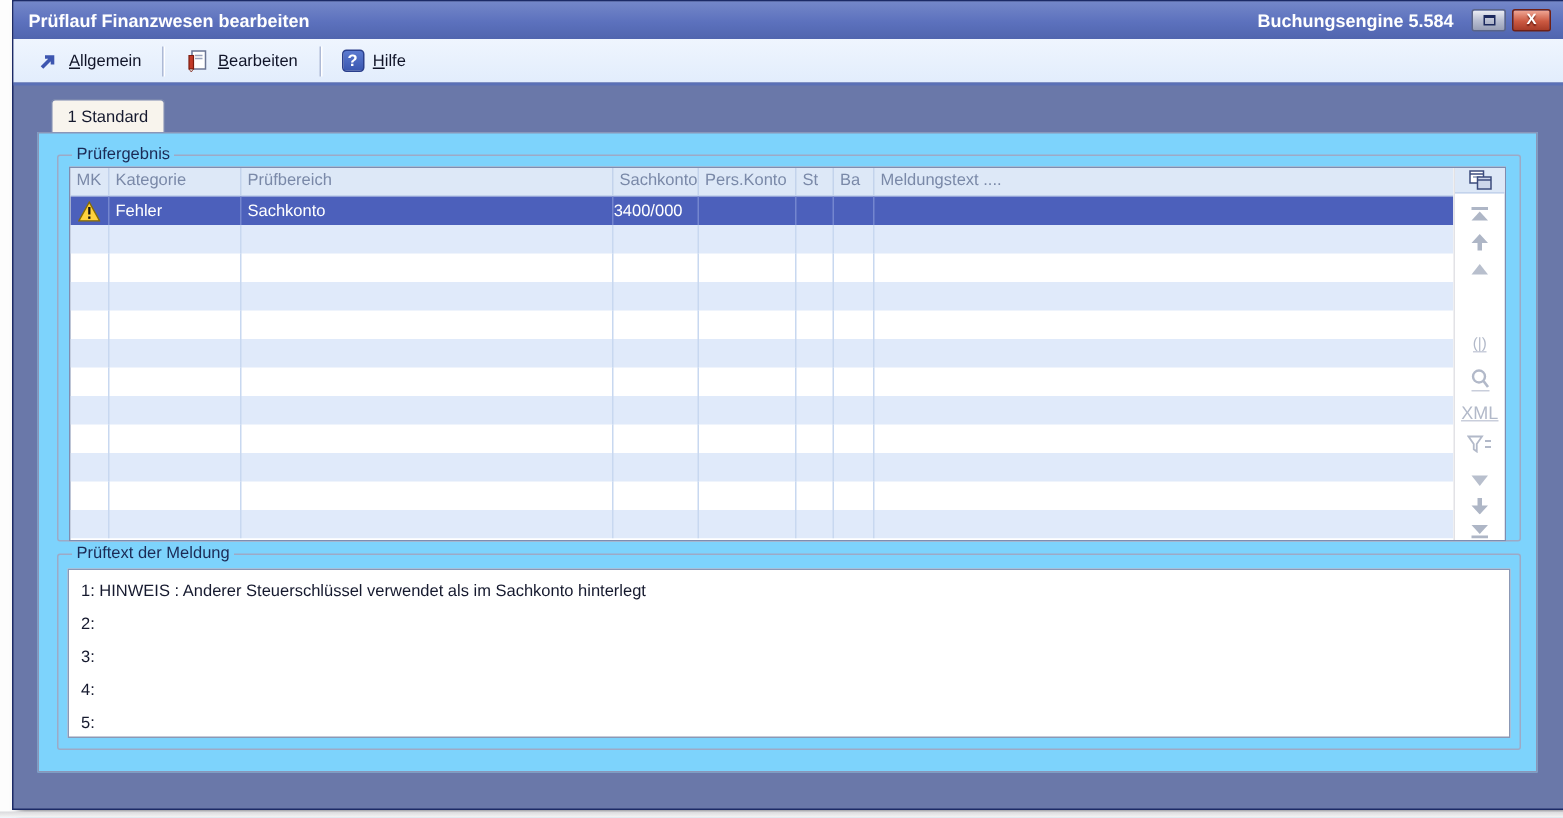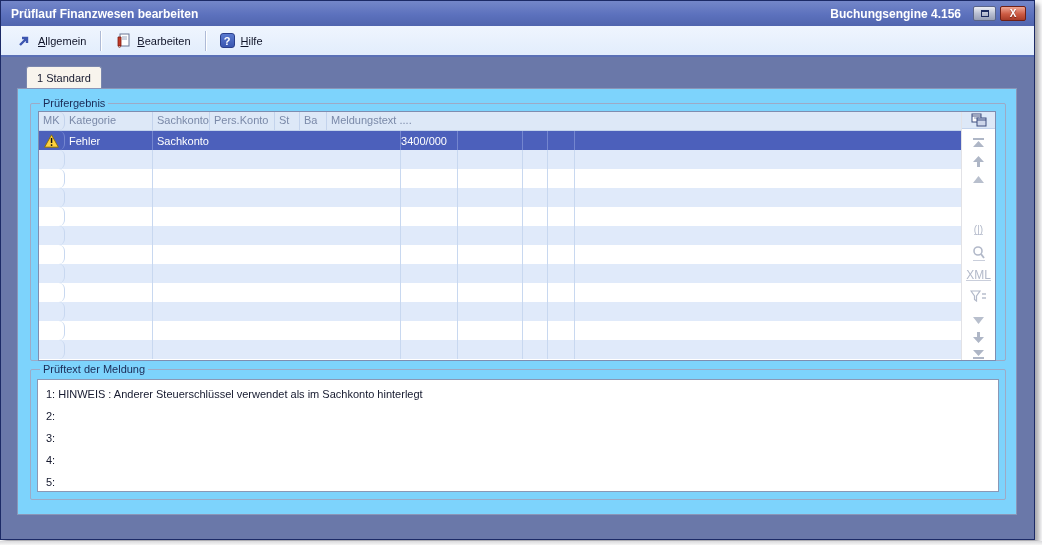--- a/index.html
+++ b/index.html
@@ -1,19 +1,19 @@
 <!DOCTYPE html>
 <html><head>
 <meta charset="utf-8">
 <style>
   html,body{margin:0;padding:0;background:#ffffff;font-family:"Liberation Sans",sans-serif;}
   *{box-sizing:border-box;}
   .stage{position:relative;width:1042px;height:545px;background:#fdfdfd;}
   .window{
-    position:absolute;left:0;top:0;width:1035px;height:540px;
+    position:absolute;left:8px;top:0;width:1035px;height:540px;
     background:#6a78a9;border:1px solid #1c2a66;
     box-shadow:4px 4px 5px rgba(60,60,70,.45);
   }
   
   .titlebar{
     height:25px;display:flex;align-items:center;padding:0 8px 0 10px;
     background:linear-gradient(180deg,#7487c9 0%,#5c71bd 55%,#5065ae 100%);
   }
   .titlebar .title{color:#ffffff;font-size:12px;font-weight:bold;flex:0 0 auto;}
   .titlebar .spacer{flex:1;}
@@ -61,21 +61,21 @@
     white-space:nowrap;overflow:hidden;}
   .grid-body{flex:1;display:flex;flex-direction:column;}
   .grow{display:flex;height:19px;flex:0 0 auto;font-size:11px;color:#15192e;}
   .grow .cell{padding:2px 4px;border-right:1px solid #c8d8f0;white-space:nowrap;overflow:hidden;
     display:flex;align-items:center;}
   .grow.alt{background:#e0eafa;}
   .grow.sel{background:#4c60bb;color:#ffffff;}
   .grow.sel .cell{border-right-color:#7486cf;}
   .grow .cell.num{justify-content:flex-end;padding-right:10px;}
   .grow.filler{flex:1;background:#ffffff;}
-  .c0{width:26px;justify-content:center;border-radius:6px;}
+  .c0{width:26px;justify-content:center;}
   .c1{width:88px;}
   .c2{width:248px;}
   .c3{width:57px;}
   .c4{width:65px;}
   .c5{width:25px;}
   .c6{width:27px;}
   .c7{flex:1;border-right:none !important;}
   
   .side-icons{width:34px;background:#ffffff;border-left:1px solid #e2e2e6;display:flex;
     flex-direction:column;align-items:center;}
@@ -94,21 +94,21 @@
 </style>
 </head>
 <body>
 
 <div class="stage">
   <div class="window">
 
     <div class="titlebar">
       <span class="title">Prüflauf Finanzwesen bearbeiten</span>
       <span class="spacer"></span>
-      <span class="engine">Buchungsengine 4.156</span>
+      <span class="engine">Buchungsengine 5.584</span>
       <span class="tb-btn btn-restore">
           <span class="glyph"></span>
         </span>
       <span class="tb-btn btn-close">X</span>
     </div>
 
     <div class="toolbar">
       <span class="tool-btn">
         <span class="ticon">
           <svg width="14" height="14" viewBox="0 0 14 14">
@@ -146,20 +146,21 @@
       <div class="pane">
 
         <fieldset class="group" style="height:264px;">
           <legend>Prüfergebnis</legend>
           <div class="grid-zone">
             <div class="grid-shell">
               <div class="grid">
                 <div class="grid-header" id="grid-header">
                     <div class="gh-cell c0">MK</div>
                     <div class="gh-cell c1">Kategorie</div>
+                    <div class="gh-cell c2">Prüfbereich</div>
                     <div class="gh-cell c3">Sachkonto</div>
                     <div class="gh-cell c4">Pers.Konto</div>
                     <div class="gh-cell c5">St</div>
                     <div class="gh-cell c6">Ba</div>
                     <div class="gh-cell c7">Meldungstext ....</div>
                   </div>
                 <div class="grid-body" id="grid-body">
                     <div class="grow sel">
                       <div class="cell c0">
                         <svg width="15" height="14" viewBox="0 0 15 14">

